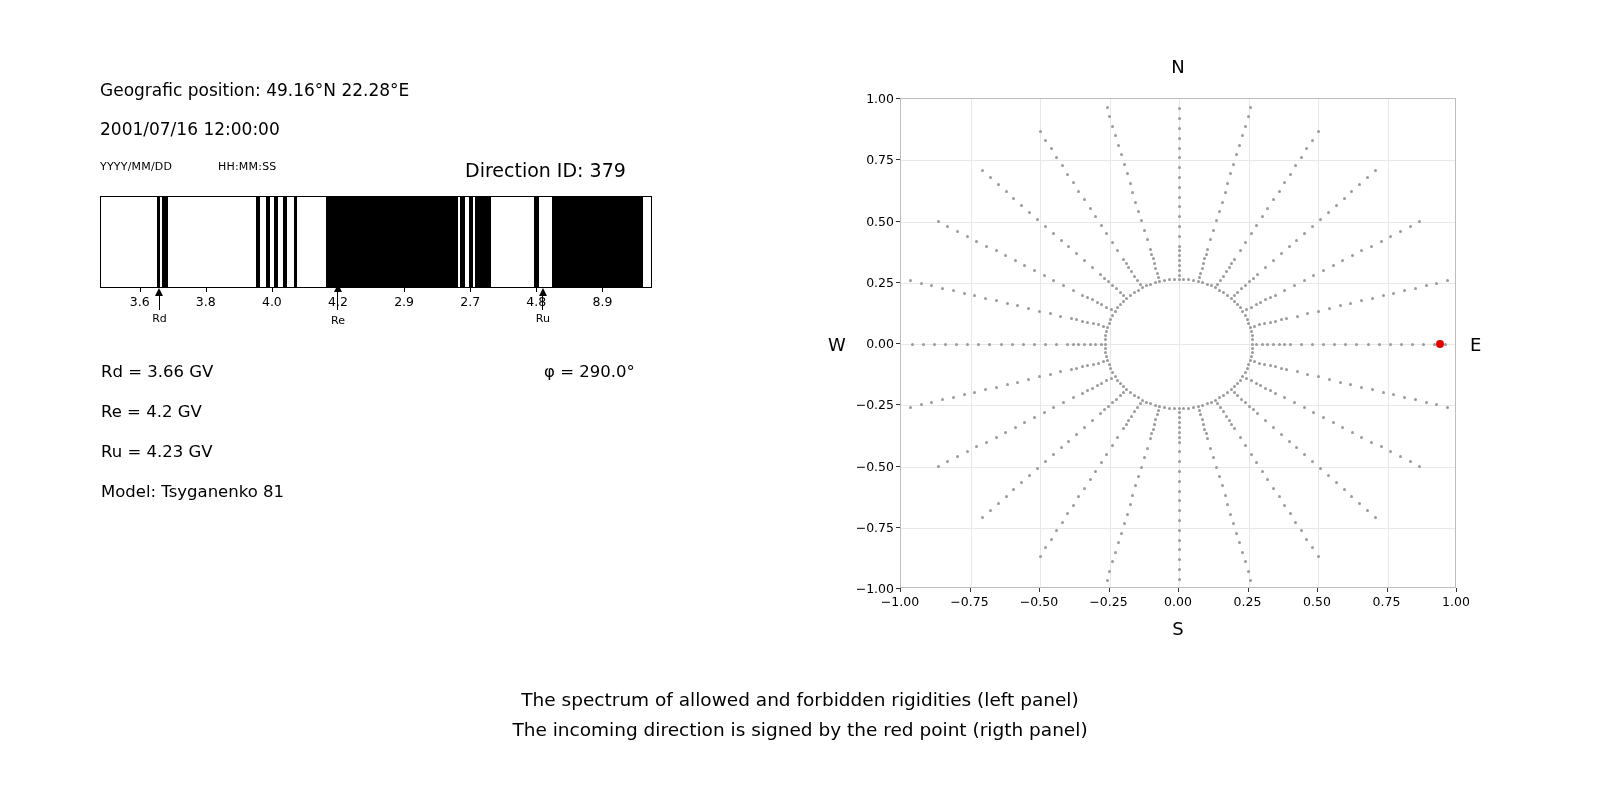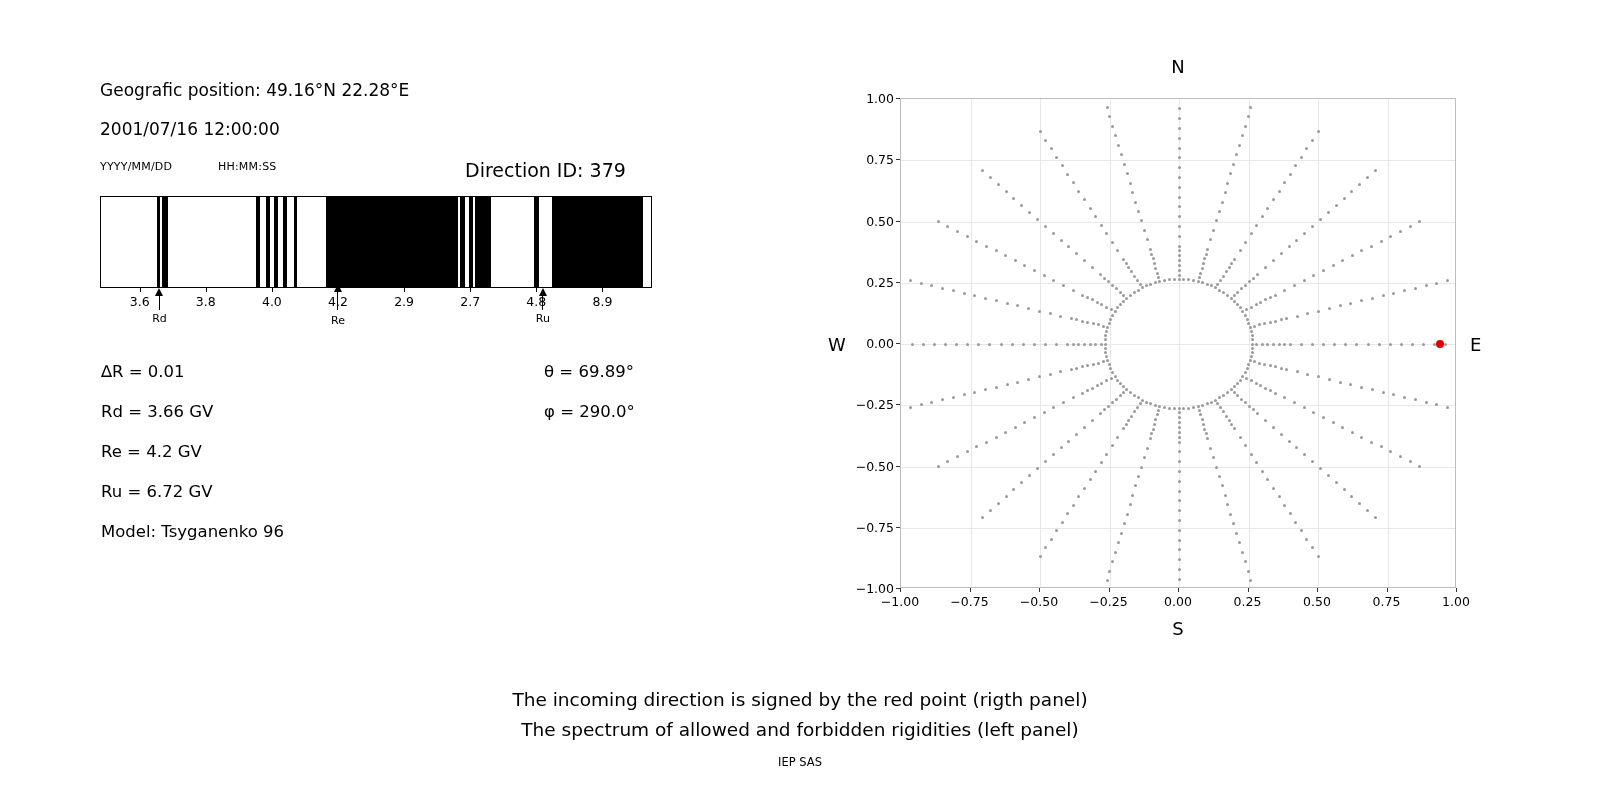--- a/index.html
+++ b/index.html
@@ -318,25 +318,24 @@
         <div class="marker-label" style="left: 0px;">Re</div>
       </div>
       <div class="marker" style="left: 442.922px;">
         <div class="arrow-line" style="top: 100px; height: 18px;"></div>
         <div class="arrow-head" style="top: 96px;"></div>
         <div class="marker-label" style="left: 0px; top: 120px;">Ru</div>
       </div>
     </div>
 
   <div class="params" id="params">
-      <div class="param-row"><span>∆R = 0.01</span><span class="param-right">θ = 69.89°</span></div>
       <div class="param-row"><span>Rd = 3.66 GV</span><span class="param-right">φ = 290.0°</span></div>
       <div class="param-row"><span>Re = 4.2 GV</span></div>
-      <div class="param-row"><span>Ru = 6.72 GV</span></div>
-      <div class="param-row"><span>Model: Tsyganenko 96</span></div>
+      <div class="param-row"><span>Ru = 4.23 GV</span></div>
+      <div class="param-row"><span>Model: Tsyganenko 81</span></div>
     </div>
 
   <div class="plot-wrap">
     <div class="plot-frame" id="plot-frame">
         <div class="grid-v" style="left: 69.5px;"></div>
         <div class="grid-v" style="left: 139px;"></div>
         <div class="grid-v" style="left: 208.5px;"></div>
         <div class="grid-v" style="left: 278px;"></div>
         <div class="grid-v" style="left: 347.5px;"></div>
         <div class="grid-v" style="left: 417px;"></div>
@@ -1006,18 +1005,17 @@
       <div class="ytick" style="top: 183.75px;">0.25</div>
       <div class="ytickmark" style="top: 122.5px;"></div>
       <div class="ytick" style="top: 122.5px;">0.50</div>
       <div class="ytickmark" style="top: 61.25px;"></div>
       <div class="ytick" style="top: 61.25px;">0.75</div>
       <div class="ytickmark" style="top: 0px;"></div>
       <div class="ytick" style="top: 0px;">1.00</div>
     </div>
 
   <div class="caption">
+    <div>The spectrum of allowed and forbidden rigidities (left panel)</div>
     <div>The incoming direction is signed by the red point (rigth panel)</div>
-    <div>The spectrum of allowed and forbidden rigidities (left panel)</div>
   </div>
-  <div class="credit">IEP SAS</div>
 
 </div>
 
 </body></html>

